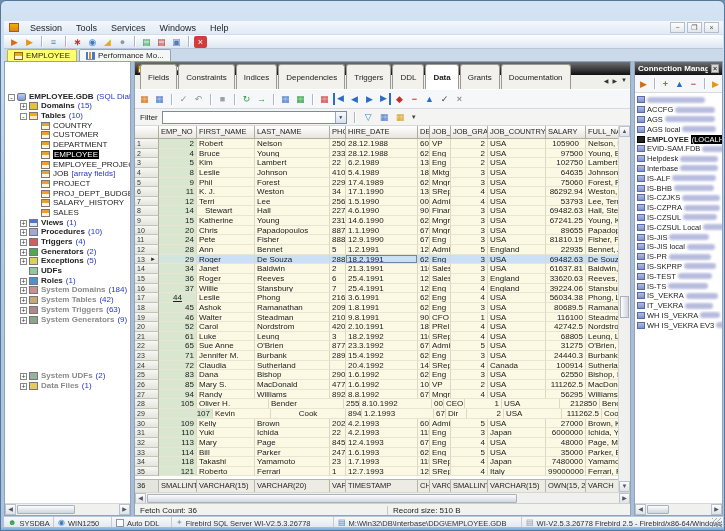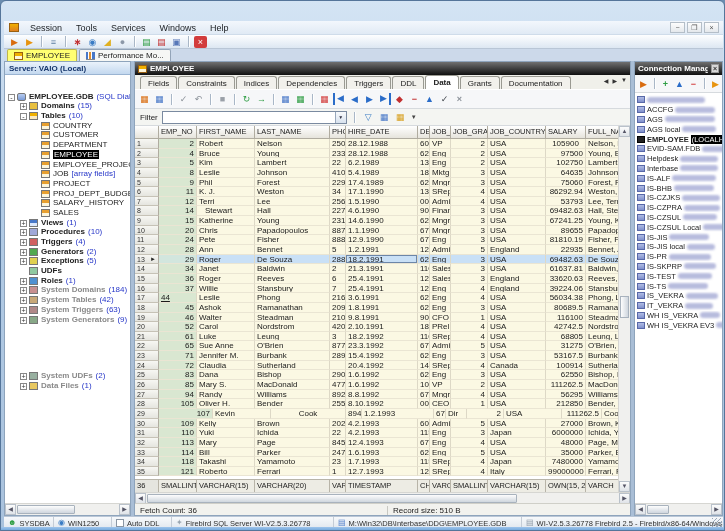--- a/index.html
+++ b/index.html
@@ -68,21 +68,21 @@
 .tico-data-files{background:#e8c860}
 .titem.selrow .tlabel{background:#000;color:#fff;padding:0 1px}
 .count{color:#2636c8;margin-left:3px}
 
 .hscroll{position:absolute;left:0;right:0;bottom:0;height:12px;background:#f0f0ee;border-top:1px solid #d6d6d2;display:flex;align-items:center}
 .sbtn{width:11px;height:11px;background:linear-gradient(#fcfcfc,#dfe3e8);border:1px solid #b9c1ca;font-size:6px;line-height:9px;text-align:center;color:#556}
 .sthumb{height:9px;background:linear-gradient(#fdfdfd,#cfd6de);border:1px solid #a8b2bd;border-radius:1px;margin:0 1px}
 
 .mdi-panel{left:130px;top:0;width:497px;height:455px;overflow:hidden}
 .mdi-tabs{position:absolute;left:0;top:13px;right:0;height:15px;background:#f0f0ea;display:flex;align-items:flex-end;padding-left:5px;border-bottom:1px solid #fff}
-.mtab{height:13px;padding:0 7px;font-size:8px;color:#222;border:1px solid #9a9a92;border-bottom:none;border-radius:3px 3px 0 0;background:#f2f1ec;display:flex;align-items:center;margin-right:1px;white-space:nowrap}
+.mtab{height:13px;padding:12px 7px;font-size:8px;color:#222;border:1px solid #9a9a92;border-bottom:none;border-radius:3px 3px 0 0;background:#f2f1ec;display:flex;align-items:center;margin-right:1px;white-space:nowrap}
 .mtab.active{background:#fff;font-weight:bold;height:14px}
 .tabnav{position:absolute;right:3px;top:15px;display:flex;gap:4px;font-size:6px;color:#333}
 .data-toolbar{position:absolute;left:0;top:28px;right:0;height:19px;background:#f6f7f9;border-bottom:1px solid #d6dade;display:flex;align-items:center;padding-left:3px;gap:2px}
 .filter-row{position:absolute;left:0;top:47px;right:0;height:17px;background:#f4f5f2;border-bottom:1px solid #d6dade;display:flex;align-items:center;gap:4px;padding-left:5px}
 .filter-label{font-size:8px;color:#222}
 .filter-combo{width:185px;height:13px;border:1px solid #7a8aa0;background:#fff;position:relative}
 .combo-btn{position:absolute;right:0;top:0;width:11px;height:100%;background:linear-gradient(#f8fafc,#d8e2ee);border-left:1px solid #98a8bc;font-size:5px;text-align:center;line-height:11px;color:#334}
 
 .ghead{position:absolute;left:0;top:64px;height:13px;display:flex}
 .gh{border-right:1px solid #b0aca0;border-bottom:1px solid #b0aca0;background:linear-gradient(#ffffff,#e6e4dc);font-size:7.5px;color:#222;padding:0 2px;line-height:12px;overflow:hidden;white-space:nowrap}
@@ -171,21 +171,20 @@
       </div>
       <div class="stab">
         <span class="chip chip-bars"></span>
         <span>Performance Mo...</span>
       </div>
     </div>
 
   <div class="content">
 
     <div class="panel server-panel">
-      <div class="caption-blue">Server: VAIO (Local)</div>
       <div class="tree" id="db-tree">
           <div class="titem bold" style="padding-left: 3px;">
             <span class="expbox">-</span>
             <span class="tico tico-database"></span>
             <span class="tlabel">EMPLOYEE.GDB</span>
             <span class="count">(SQL Dialect 1)</span>
           </div>
           <div class="titem bold" style="padding-left: 15px;">
             <span class="expbox">+</span>
             <span class="tico tico-domains"></span>
@@ -628,21 +627,21 @@
             <div class="gc" style="width: 72px; text-align: left;">25.4.1991</div>
             <div class="gc" style="width: 12px; text-align: right;">120</div>
             <div class="gc" style="width: 21px; text-align: left;">Eng</div>
             <div class="gc" style="width: 37px; text-align: right;">4</div>
             <div class="gc" style="width: 58px; text-align: left;">England</div>
             <div class="gc" style="width: 40px; text-align: right;">39224.06</div>
             <div class="gc" style="width: 34px; text-align: left;">Stansbury, Willie</div>
           </div>
           <div class="grow">
             <div class="gc rn" style="width: 24px;">17</div>
-            <div class="gc empno" style="width: 38px; text-align: left; text-decoration: underline;">44</div>
+            <div class="gc empno" style="width: 38px; text-align: center; text-decoration: underline;">44</div>
             <div class="gc" style="width: 58px; text-align: left;">Leslie</div>
             <div class="gc" style="width: 75px; text-align: left;">Phong</div>
             <div class="gc" style="width: 16px; text-align: left;">216</div>
             <div class="gc" style="width: 72px; text-align: left;">3.6.1991</div>
             <div class="gc" style="width: 12px; text-align: right;">623</div>
             <div class="gc" style="width: 21px; text-align: left;">Eng</div>
             <div class="gc" style="width: 37px; text-align: right;">4</div>
             <div class="gc" style="width: 58px; text-align: left;">USA</div>
             <div class="gc" style="width: 40px; text-align: right;">56034.38</div>
             <div class="gc" style="width: 34px; text-align: left;">Phong, Leslie</div>
@@ -721,21 +720,21 @@
             <div class="gc rn" style="width: 24px;">23</div>
             <div class="gc empno" style="width: 38px; text-align: right;">71</div>
             <div class="gc" style="width: 58px; text-align: left;">Jennifer M.</div>
             <div class="gc" style="width: 75px; text-align: left;">Burbank</div>
             <div class="gc" style="width: 16px; text-align: left;">289</div>
             <div class="gc" style="width: 72px; text-align: left;">15.4.1992</div>
             <div class="gc" style="width: 12px; text-align: right;">622</div>
             <div class="gc" style="width: 21px; text-align: left;">Eng</div>
             <div class="gc" style="width: 37px; text-align: right;">3</div>
             <div class="gc" style="width: 58px; text-align: left;">USA</div>
-            <div class="gc" style="width: 40px; text-align: right;">53167.5</div>
+            <div class="gc" style="width: 40px; text-align: right;">24440.3</div>
             <div class="gc" style="width: 34px; text-align: left;">Burbank, Jennifer M.</div>
           </div>
           <div class="grow">
             <div class="gc rn" style="width: 24px;">24</div>
             <div class="gc empno" style="width: 38px; text-align: right;">72</div>
             <div class="gc" style="width: 58px; text-align: left;">Claudia</div>
             <div class="gc" style="width: 75px; text-align: left;">Sutherland</div>
             <div class="gc" style="width: 16px; text-align: left;"></div>
             <div class="gc" style="width: 72px; text-align: left;">20.4.1992</div>
             <div class="gc" style="width: 12px; text-align: right;">140</div>
@@ -783,21 +782,21 @@
             <div class="gc" style="width: 12px; text-align: right;">672</div>
             <div class="gc" style="width: 21px; text-align: left;">Mngr</div>
             <div class="gc" style="width: 37px; text-align: right;">4</div>
             <div class="gc" style="width: 58px; text-align: left;">USA</div>
             <div class="gc" style="width: 40px; text-align: right;">56295</div>
             <div class="gc" style="width: 34px; text-align: left;">Williams, Randy</div>
           </div>
           <div class="grow">
             <div class="gc rn" style="width: 24px;">28</div>
             <div class="gc empno" style="width: 38px; text-align: right;">105</div>
-            <div class="gc" style="width: 58px; text-align: left;">Oliver H.</div>
+            <div class="gc" style="width: 72px; text-align: left;">Oliver H.</div>
             <div class="gc" style="width: 75px; text-align: left;">Bender</div>
             <div class="gc" style="width: 16px; text-align: left;">255</div>
             <div class="gc" style="width: 72px; text-align: left;">8.10.1992</div>
             <div class="gc" style="width: 12px; text-align: right;">000</div>
             <div class="gc" style="width: 21px; text-align: left;">CEO</div>
             <div class="gc" style="width: 37px; text-align: right;">1</div>
             <div class="gc" style="width: 58px; text-align: left;">USA</div>
             <div class="gc" style="width: 40px; text-align: right;">212850</div>
             <div class="gc" style="width: 34px; text-align: left;">Bender, Oliver H.</div>
           </div>

